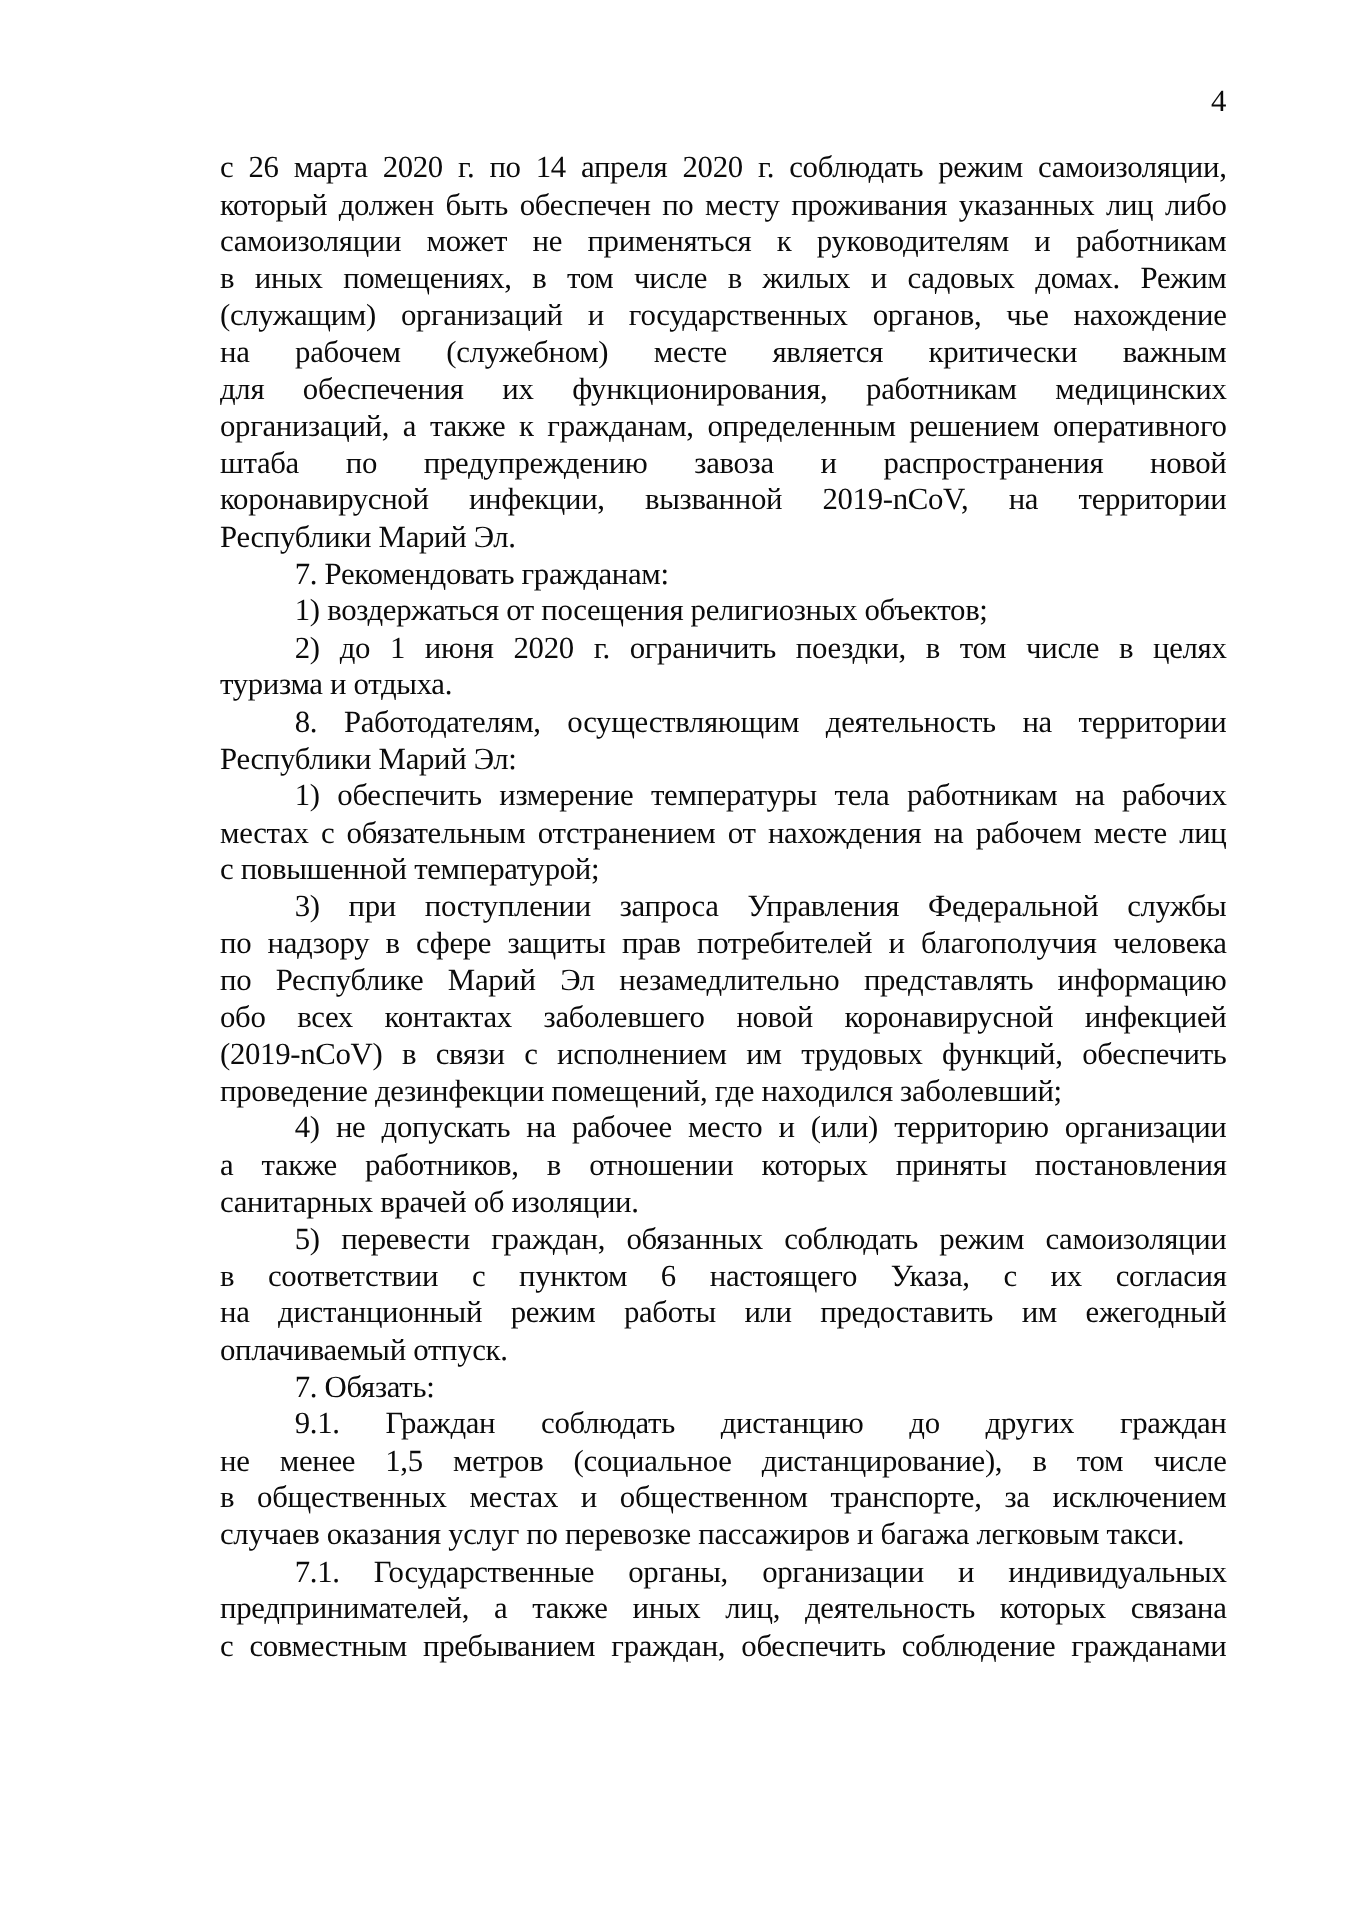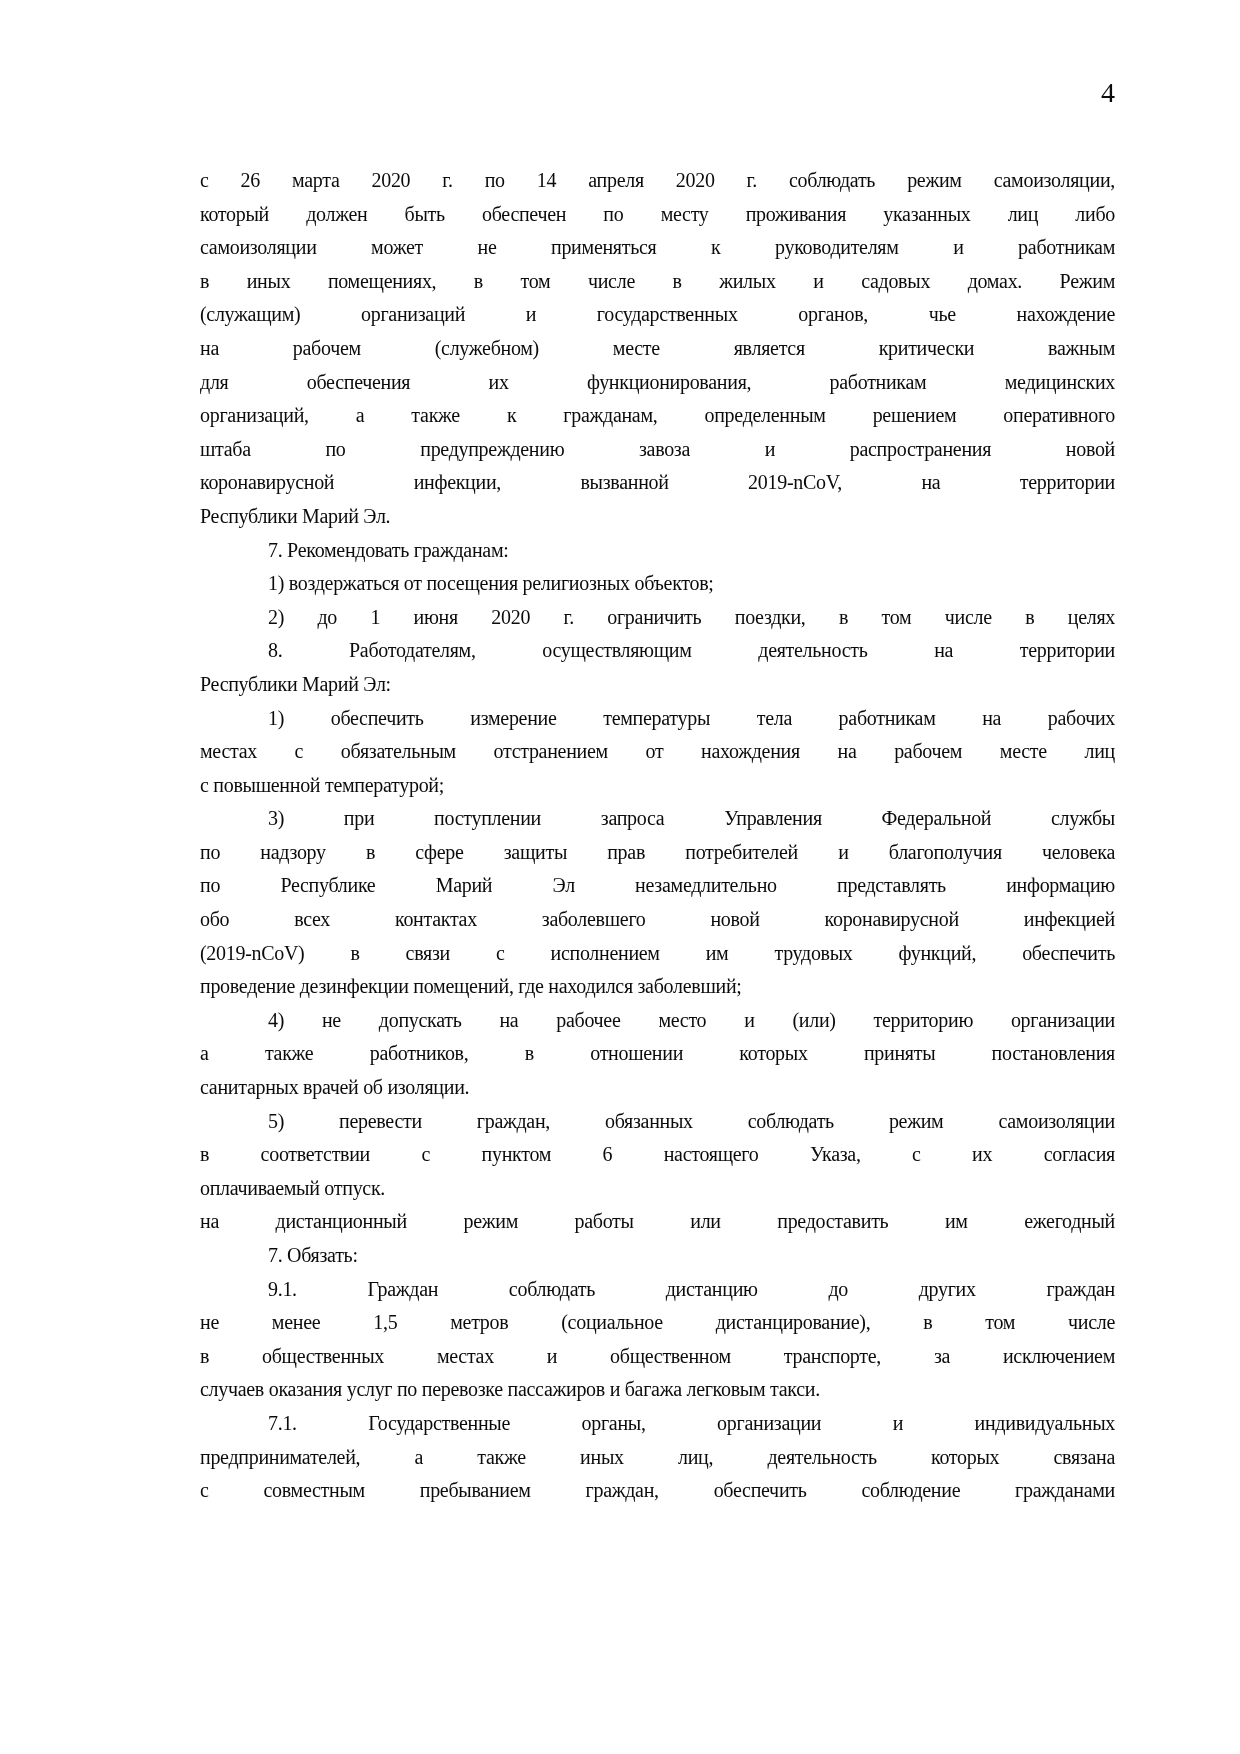--- a/index.html
+++ b/index.html
@@ -20,24 +20,24 @@
     position: absolute;
     top: 76px;
     left: 200px;
     width: 915px;
     text-align: right;
     font-size: 28px;
     line-height: 33px;
   }
   .body-text {
     position: absolute;
-    top: 164px;
+    top: 136px;
     left: 200px;
     width: 915px;
-    font-size: 20px;
+    font-size: 28px;
     line-height: 33.6px;
     letter-spacing: -0.3px;
     hyphens: none;
   }
   .paragraph { margin: 0; padding: 0; }
   .tline {
     text-align: justify;
     text-align-last: justify;
     white-space: normal;
   }
@@ -64,20 +64,21 @@
         <div class="tline last">Республики Марий Эл.</div>
       </div>
       <div class="paragraph">
         <div class="tline findent last">7. Рекомендовать гражданам:</div>
       </div>
       <div class="paragraph">
         <div class="tline findent last">1) воздержаться от посещения религиозных объектов;</div>
       </div>
       <div class="paragraph">
         <div class="tline findent">2) до 1 июня 2020 г. ограничить поездки, в том числе в целях</div>
+        <div class="tline last">туризма и отдыха.</div>
       </div>
       <div class="paragraph">
         <div class="tline findent">8. Работодателям, осуществляющим деятельность на территории</div>
         <div class="tline last">Республики Марий Эл:</div>
       </div>
       <div class="paragraph">
         <div class="tline findent">1) обеспечить измерение температуры тела работникам на рабочих</div>
         <div class="tline">местах с обязательным отстранением от нахождения на рабочем месте лиц</div>
         <div class="tline last">с повышенной температурой;</div>
       </div>
@@ -90,22 +91,22 @@
         <div class="tline last">проведение дезинфекции помещений, где находился заболевший;</div>
       </div>
       <div class="paragraph">
         <div class="tline findent">4) не допускать на рабочее место и (или) территорию организации</div>
         <div class="tline">а также работников, в отношении которых приняты постановления</div>
         <div class="tline last">санитарных врачей об изоляции.</div>
       </div>
       <div class="paragraph">
         <div class="tline findent">5) перевести граждан, обязанных соблюдать режим самоизоляции</div>
         <div class="tline">в соответствии с пунктом 6 настоящего Указа, с их согласия</div>
+        <div class="tline">на дистанционный режим работы или предоставить им ежегодный</div>
         <div class="tline last">оплачиваемый отпуск.</div>
-        <div class="tline">на дистанционный режим работы или предоставить им ежегодный</div>
       </div>
       <div class="paragraph">
         <div class="tline findent last">7. Обязать:</div>
       </div>
       <div class="paragraph">
         <div class="tline findent">9.1. Граждан соблюдать дистанцию до других граждан</div>
         <div class="tline">не менее 1,5 метров (социальное дистанцирование), в том числе</div>
         <div class="tline">в общественных местах и общественном транспорте, за исключением</div>
         <div class="tline last">случаев оказания услуг по перевозке пассажиров и багажа легковым такси.</div>
       </div>

